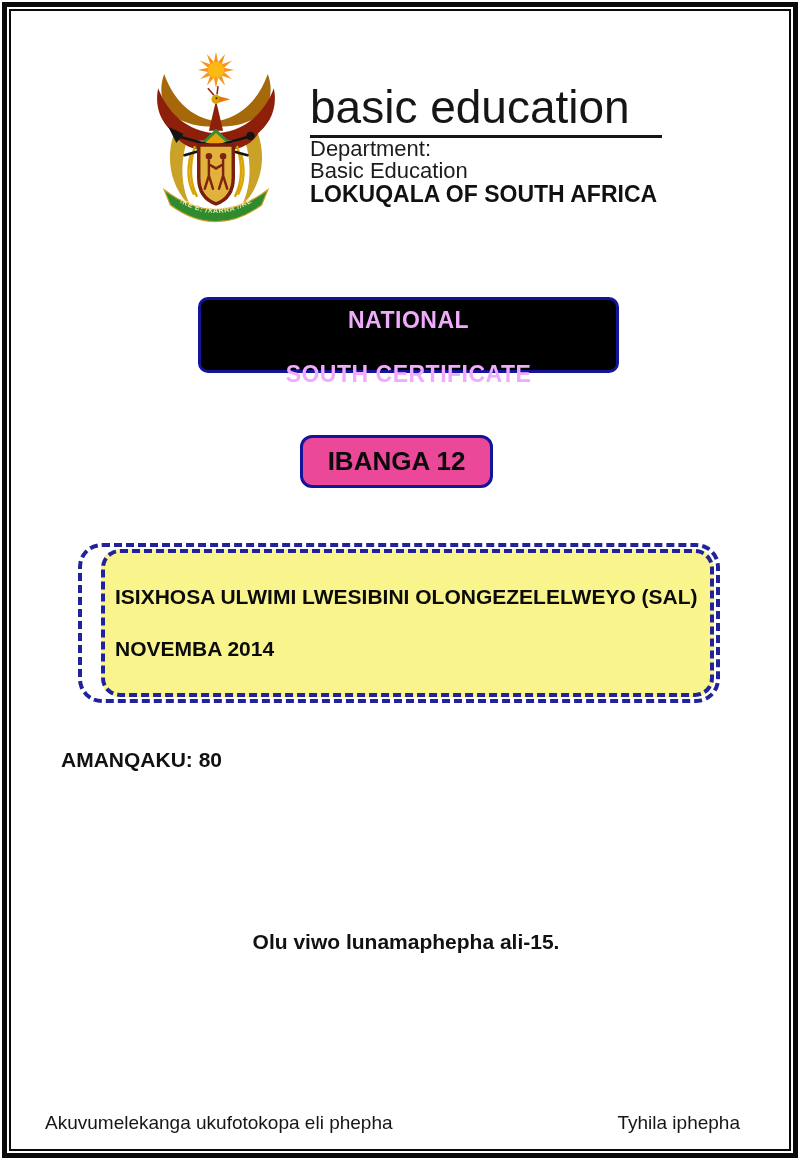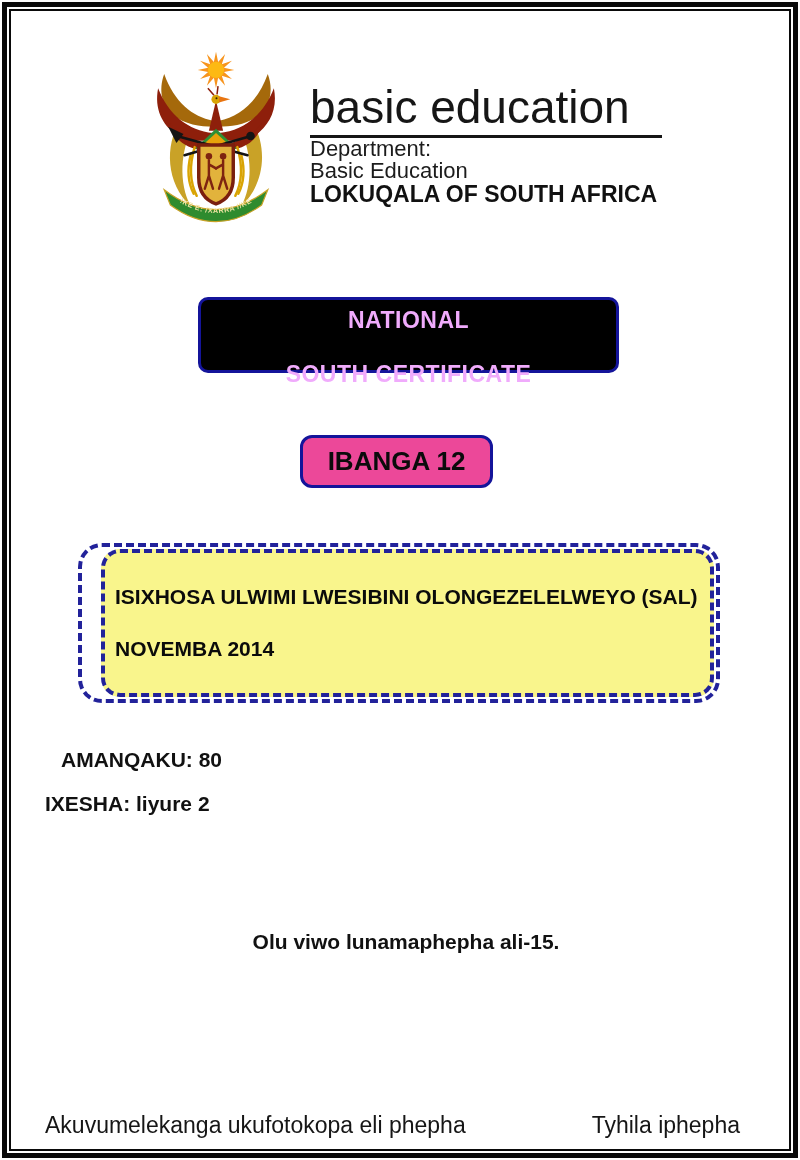--- a/index.html
+++ b/index.html
@@ -35,21 +35,21 @@
                  align-items:flex-start;padding:4px 10px;margin-left:17px;}
   .subject-line{font-weight:bold;font-size:21px;color:#0b0b0b;text-align:center;}
 
   
   .marks{position:absolute;left:50px;top:737px;font-weight:bold;font-size:21px;}
   .time{position:absolute;left:34px;top:781px;font-weight:bold;font-size:21px;}
   .pages-note{position:absolute;left:12px;right:0;top:919px;text-align:center;font-weight:bold;font-size:21px;}
 
   
   .footer{position:absolute;left:34px;right:49px;top:1101px;display:flex;justify-content:space-between;
-          font-size:23px;font-weight:400;color:#161616;}
+          font-size:19px;font-weight:400;color:#161616;}
 </style>
 </head>
 <body>
 
 <div class="page">
   <div class="outer-frame">
     <div class="inner-frame">
 
       <div class="logo">
         <svg viewBox="0 0 130 180" width="132" height="184">
@@ -135,21 +135,20 @@
       </div>
 
       <div class="subject-outer">
         <div class="subject-inner">
           <div class="subject-line">ISIXHOSA ULWIMI LWESIBINI OLONGEZELELWEYO (SAL)</div>
           <div class="subject-line">NOVEMBA 2014</div>
         </div>
       </div>
 
       <div class="marks">AMANQAKU: 80</div>
-      <div class="time">IXESHA: liyure 2</div>
 
       <div class="pages-note">Olu viwo lunamaphepha ali-15.</div>
 
       <div class="footer">
         <span>Akuvumelekanga ukufotokopa eli phepha</span>
         <span>Tyhila iphepha</span>
       </div>
 
     </div>
   </div>

